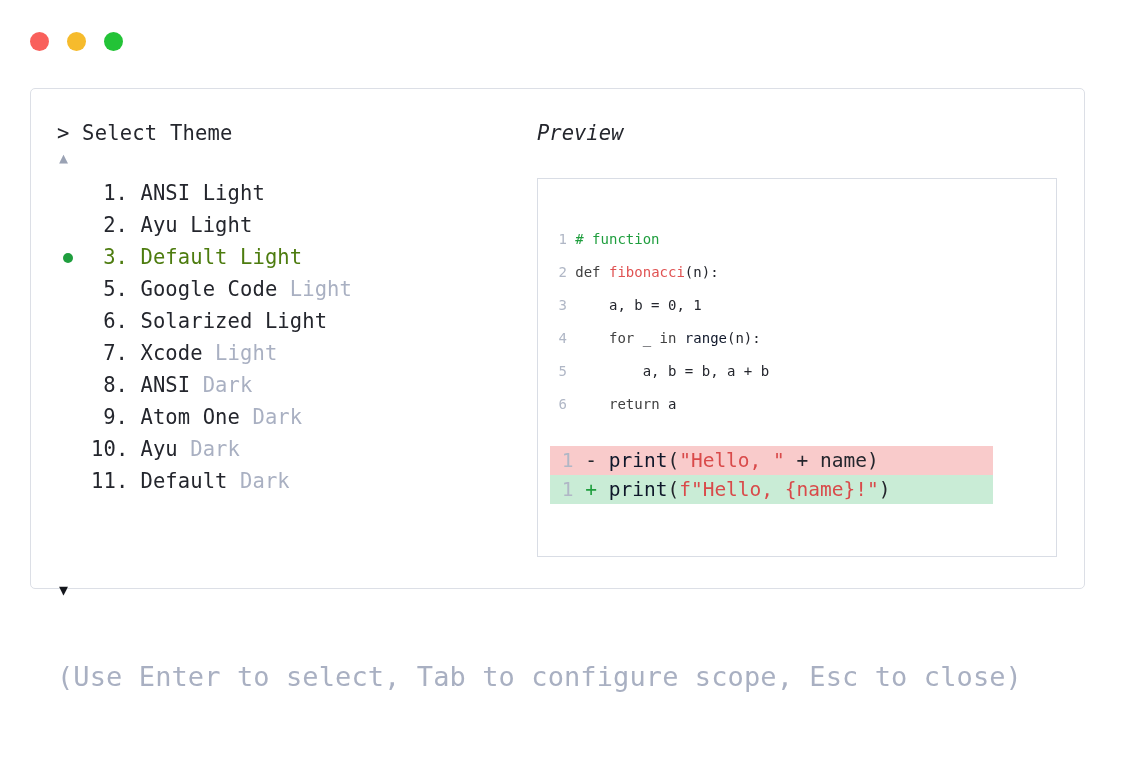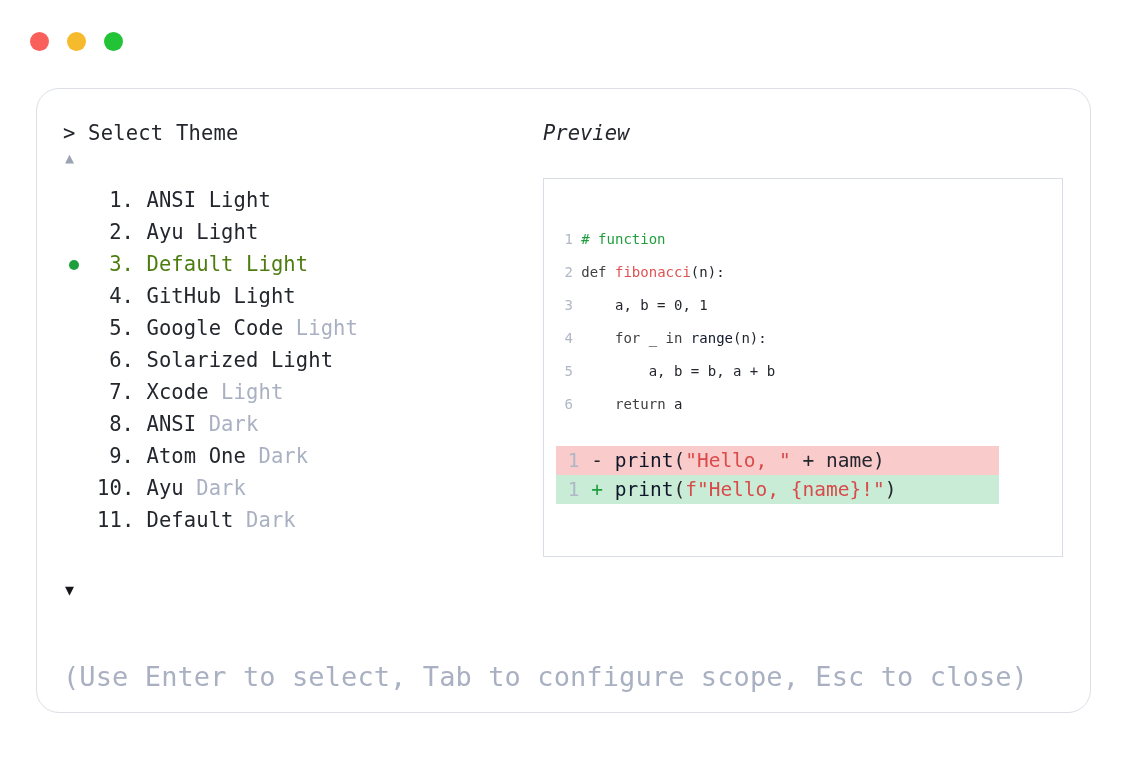--- a/index.html
+++ b/index.html
@@ -23,27 +23,27 @@
     gap: 18px;
   }
   .dot { width: 19px; height: 19px; border-radius: 50%; }
   .dot-close   { background: #f9605b; }
   .dot-min     { background: #f6bb2c; }
   .dot-max     { background: #23c337; }
 
   
   .card {
     position: absolute;
-    left: 36px;
+    left: 30px;
     top: 88px;
     width: 1055px;
-    height: 625px;
+    height: 501px;
     box-sizing: border-box;
     border: 1.6px solid #dcdfe6;
-    border-radius: 23px;
+    border-radius: 5px;
     background: #ffffff;
   }
 
   .inner {
     position: absolute;
     left: 0; top: 0; right: 0; bottom: 0;
   }
 
   
   .left-pane {
@@ -62,21 +62,21 @@
   .scroll-arrow {
     height: 26px;
     line-height: 26px;
     font-size: 15px;
     padding-left: 2px;
   }
   .arrow-up   { color: #9aa2b4; }
   .arrow-down { color: #14161c; }
 
   .theme-list {
-    margin-top: 13px;
+    margin-top: 6px;
   }
   .theme-row {
     position: relative;
     height: 32px;
     line-height: 32px;
     font-size: 20.5px;
     white-space: pre;
     color: #24262d;
     padding-left: 34px;
     letter-spacing: 0.1px;
@@ -183,21 +183,20 @@
 <div class="card">
   <div class="inner">
 
     <div class="left-pane">
       <div class="prompt-line">&gt; Select Theme</div>
       <div class="scroll-arrow arrow-up">▲</div>
       <div class="theme-list" id="theme-list">
           <div class="theme-row"><span class="idx">1.</span><span> ANSI</span><span> Light</span></div>
           <div class="theme-row"><span class="idx">2.</span><span> Ayu</span><span> Light</span></div>
           <div class="theme-row selected"><span class="bullet"></span><span class="idx">3.</span><span> Default</span><span> Light</span></div>
-          <div class="theme-row"><span class="idx">4.</span><span> GitHub</span><span> Light</span></div>
           <div class="theme-row"><span class="idx">5.</span><span> Google Code</span><span class="variant-dim"> Light</span></div>
           <div class="theme-row"><span class="idx">6.</span><span> Solarized</span><span> Light</span></div>
           <div class="theme-row"><span class="idx">7.</span><span> Xcode</span><span class="variant-dim"> Light</span></div>
           <div class="theme-row"><span class="idx">8.</span><span> ANSI</span><span class="variant-dim"> Dark</span></div>
           <div class="theme-row"><span class="idx">9.</span><span> Atom One</span><span class="variant-dim"> Dark</span></div>
           <div class="theme-row"><span class="idx">10.</span><span> Ayu</span><span class="variant-dim"> Dark</span></div>
           <div class="theme-row"><span class="idx">11.</span><span> Default</span><span class="variant-dim"> Dark</span></div>
         </div>
     </div>
 

